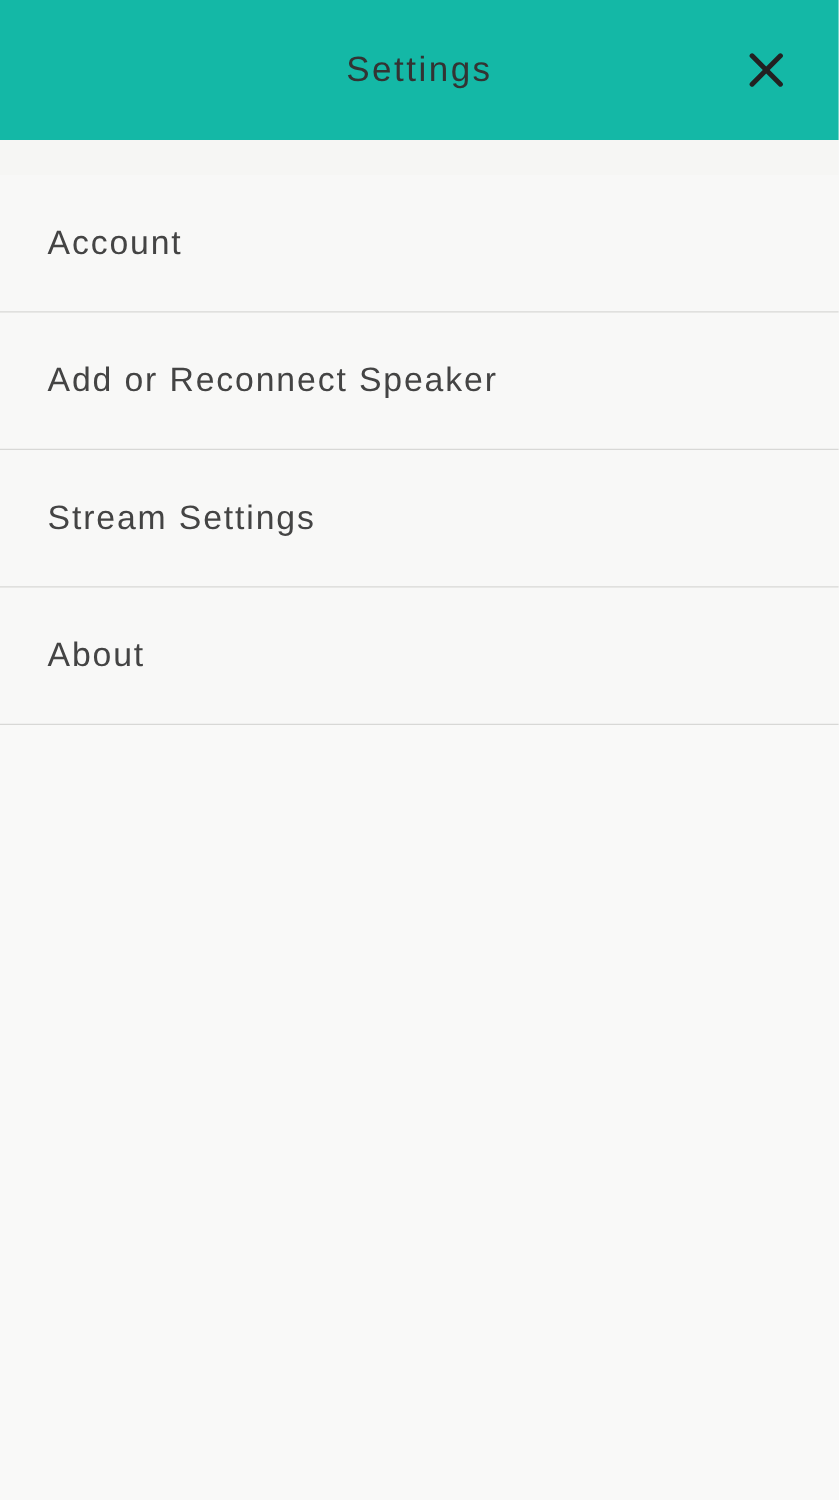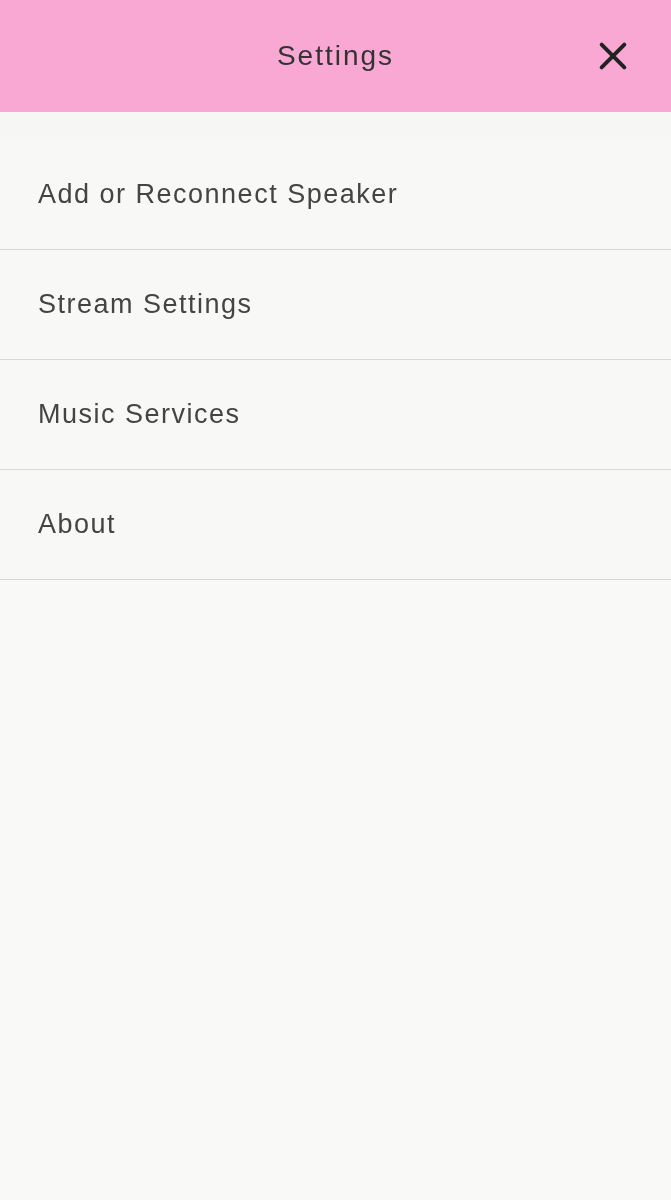--- a/index.html
+++ b/index.html
@@ -11,21 +11,21 @@
       font-family: -apple-system, BlinkMacSystemFont, "Segoe UI", Helvetica, Arial, sans-serif;
       width: 671px;
       height: 1200px;
       background: #f9f9f8;
       color: #333;
       overflow: hidden;
     }
     .header {
       position: relative;
       height: 112px;
-      background: #f9a8d4;
+      background: #14b8a6;
       display: flex;
       align-items: center;
       justify-content: center;
     }
     .header-title {
       font-size: 28px;
       font-weight: 500;
       letter-spacing: 2px;
       color: #333;
     }
@@ -77,24 +77,24 @@
       <line x1="4" y1="4" x2="20" y2="20"></line>
       <line x1="20" y1="4" x2="4" y2="20"></line>
     </svg>
   </div>
 </div>
 
 <div class="spacer-top"></div>
 
 <div class="content">
   <div class="list-item">
+    <span class="list-item-label">Account</span>
+  </div>
+  <div class="list-item">
     <span class="list-item-label">Add or Reconnect Speaker</span>
   </div>
   <div class="list-item">
     <span class="list-item-label">Stream Settings</span>
-  </div>
-  <div class="list-item">
-    <span class="list-item-label">Music Services</span>
   </div>
   <div class="list-item">
     <span class="list-item-label">About</span>
   </div>
 </div>
 
 </body></html>

